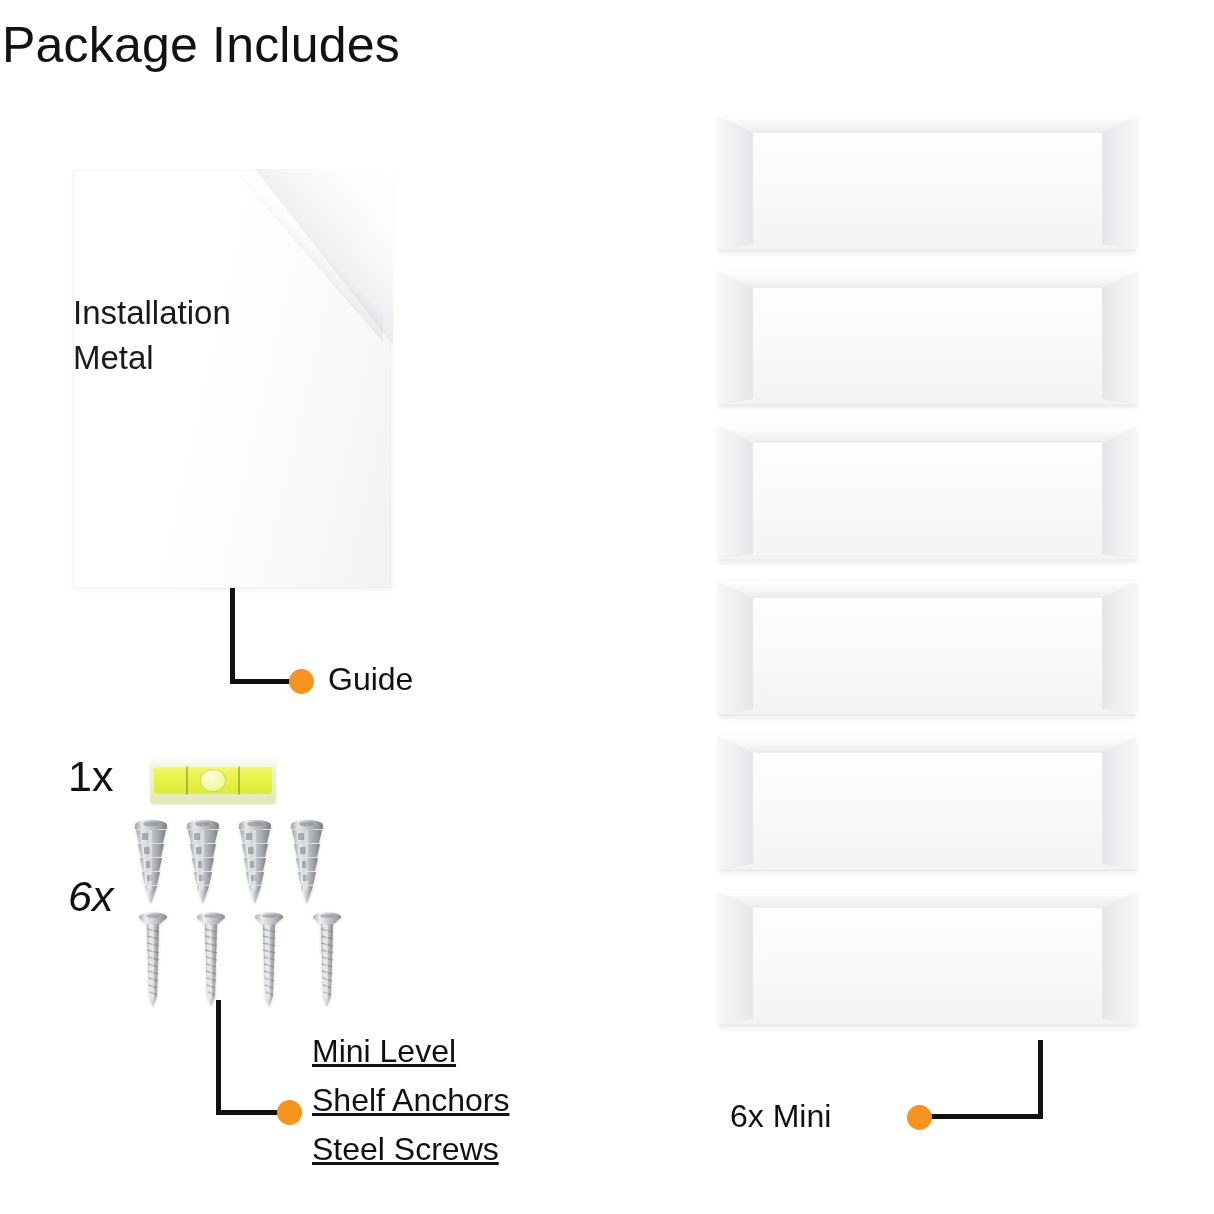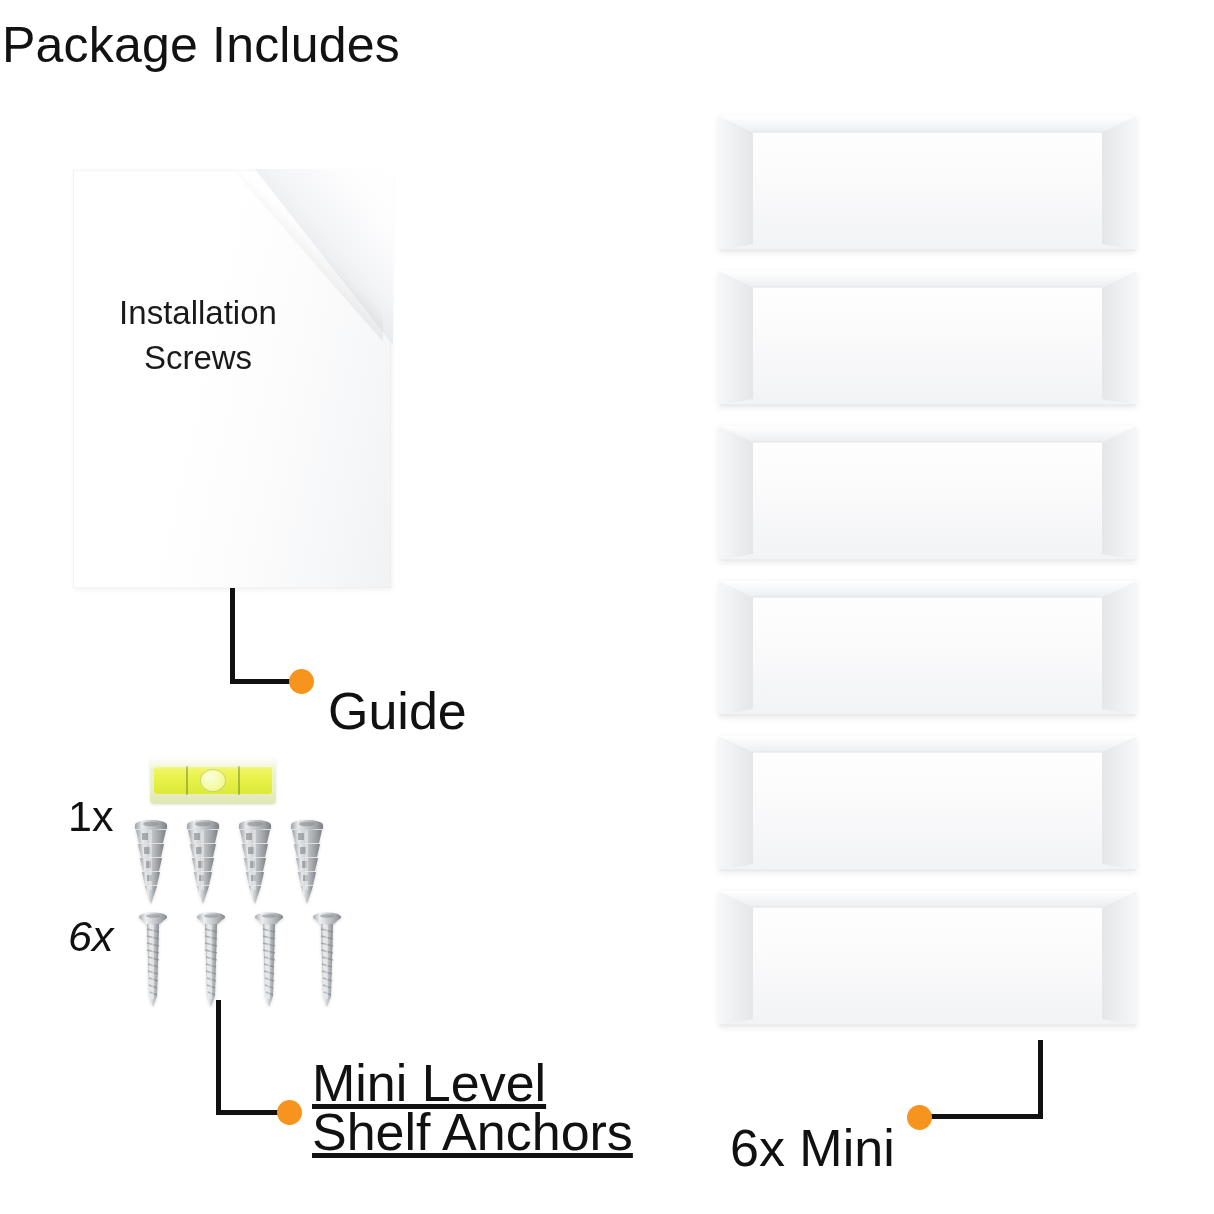--- a/index.html
+++ b/index.html
@@ -85,41 +85,40 @@
     width: 148px;
     height: 170px;
     background: linear-gradient(225deg, rgba(0,0,0,0.00) 44%, rgba(0,0,0,0.055) 52%, rgba(0,0,0,0.00) 60%);
     clip-path: polygon(100% 100%, 0% 0%, 100% 0%);
   }
   .manual-title {
     position: absolute;
     left: 0;
     top: 120px;
     width: 250px;
-    text-align: center;
+    text-align: left;
     font-size: 33px;
     line-height: 45px;
     color: #1a1a1a;
   }
   .manual-title .line2 { display: block; }
 
   
   #level-row {
     position: absolute;
     left: 68px;
     top: 748px;
     width: 300px;
     height: 62px;
   }
   .qty-label {
     position: absolute;
     font-size: 43px;
     line-height: 52px;
     color: #111111;
-    margin-top: 40px;
   }
   #level-qty { left: 0; top: 2px; }
 
   .mini-level {
     position: absolute;
     left: 82px;
     top: 10px;
     width: 126px;
     height: 46px;
     border-radius: 4px;
@@ -210,44 +209,43 @@
   .leader-v { width: 5px; }
   .leader-h { height: 5px; }
   .leader-dot {
     position: absolute;
     width: 25px;
     height: 25px;
     border-radius: 50%;
   }
   .callout-text {
     position: absolute;
-    font-size: 52px;
+    font-size: 32px;
     line-height: 49px;
     color: #111111;
     white-space: nowrap;
-    margin-top: 32px;
   }
 
   #guide-callout   { left: 328px; top: 655px; }
   #parts-callout   { left: 312px; top: 1027px; text-decoration: underline; }
   #shelf-callout   { left: 730px; top: 1092px; }
 </style>
 </head>
 <body>
 
 <div id="page-title">Package Includes</div>
 
 <div id="manual-group">
   <div class="manual-sheet">
     <div class="manual-curl-under"></div>
     <div class="manual-curl-flap"></div>
     <div class="manual-curl-crease"></div>
     <div class="manual-title">
       <span>Installation</span>
-      <span class="line2">Screws</span>
+      <span class="line2">Metal</span>
     </div>
   </div>
 </div>
 
 <div class="leader-line leader-v" style="left:230px; top:588px; height:96px;"></div>
 <div class="leader-line leader-h" style="left:230px; top:679px; width:68px;"></div>
 <div class="leader-dot" style="left:289px; top:669px; background:#F7941E;"></div>
 <div class="callout-text" id="guide-callout">Guide</div>
 
 <div id="level-row">
@@ -434,20 +432,21 @@
 
   </div>
 </div>
 
 <div class="leader-line leader-v" style="left:216px; top:1000px; height:115px;"></div>
 <div class="leader-line leader-h" style="left:216px; top:1110px; width:68px;"></div>
 <div class="leader-dot" style="left:277px; top:1100px; background:#F7941E;"></div>
 <div class="callout-text" id="parts-callout">
   <div>Mini Level</div>
   <div>Shelf Anchors</div>
+  <div>Steel Screws</div>
 </div>
 
 <div id="shelf-group">
 
   <svg class="shelf" style="top:0px;" viewBox="0 0 425 152">
     <defs>
       <linearGradient id="shelfFace" x1="0" y1="0" x2="0" y2="1">
         <stop offset="0%" stop-color="#ffffff"></stop>
         <stop offset="45%" stop-color="#fbfbfc"></stop>
         <stop offset="100%" stop-color="#f2f3f5"></stop>

